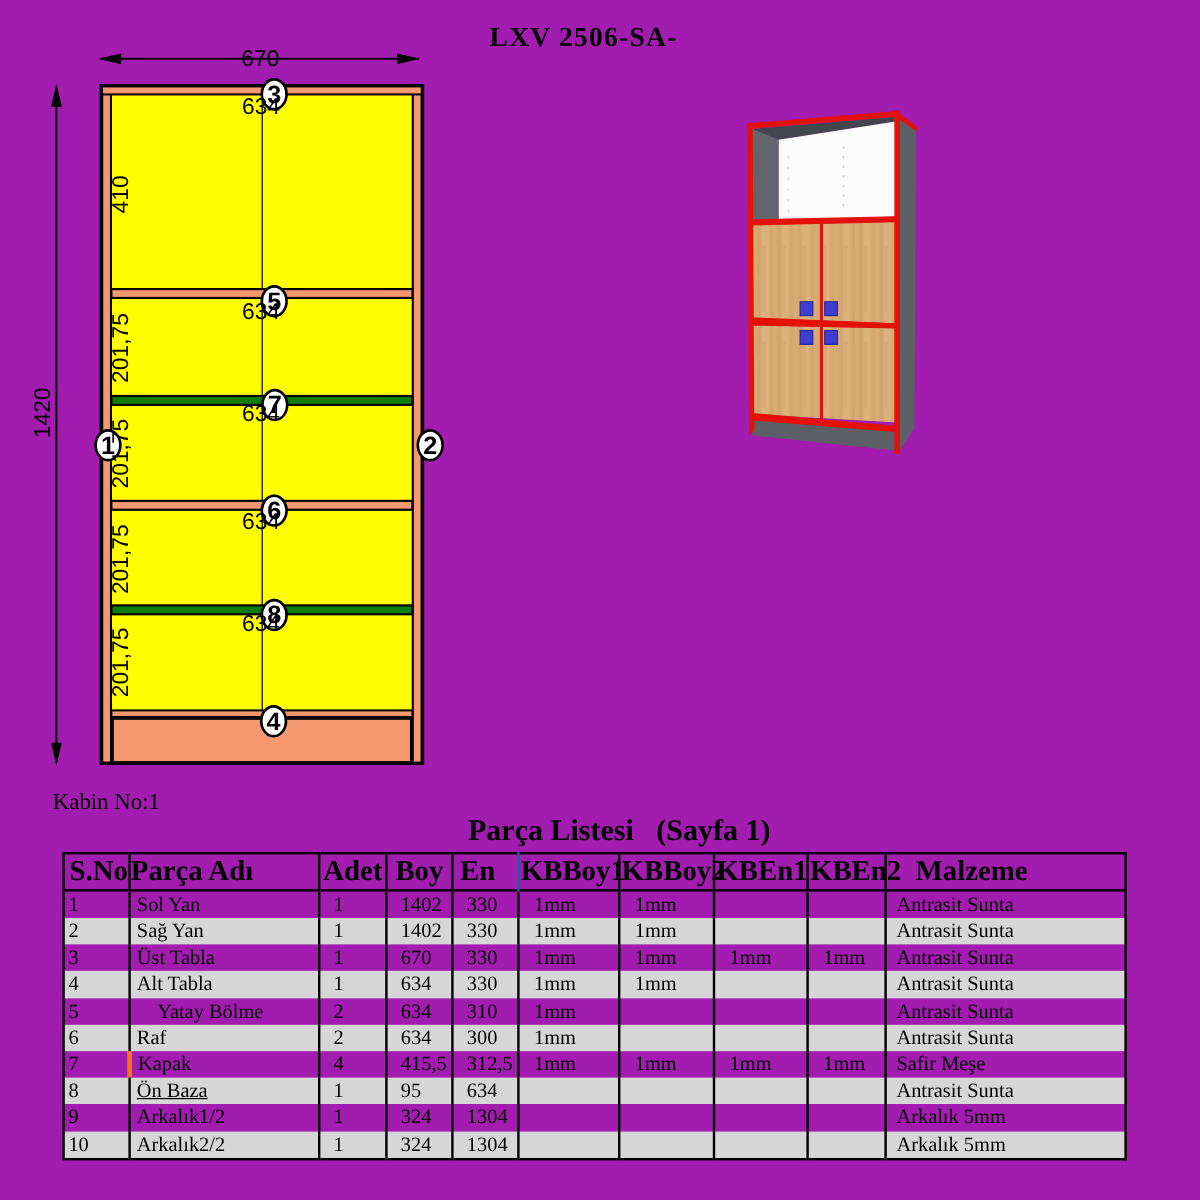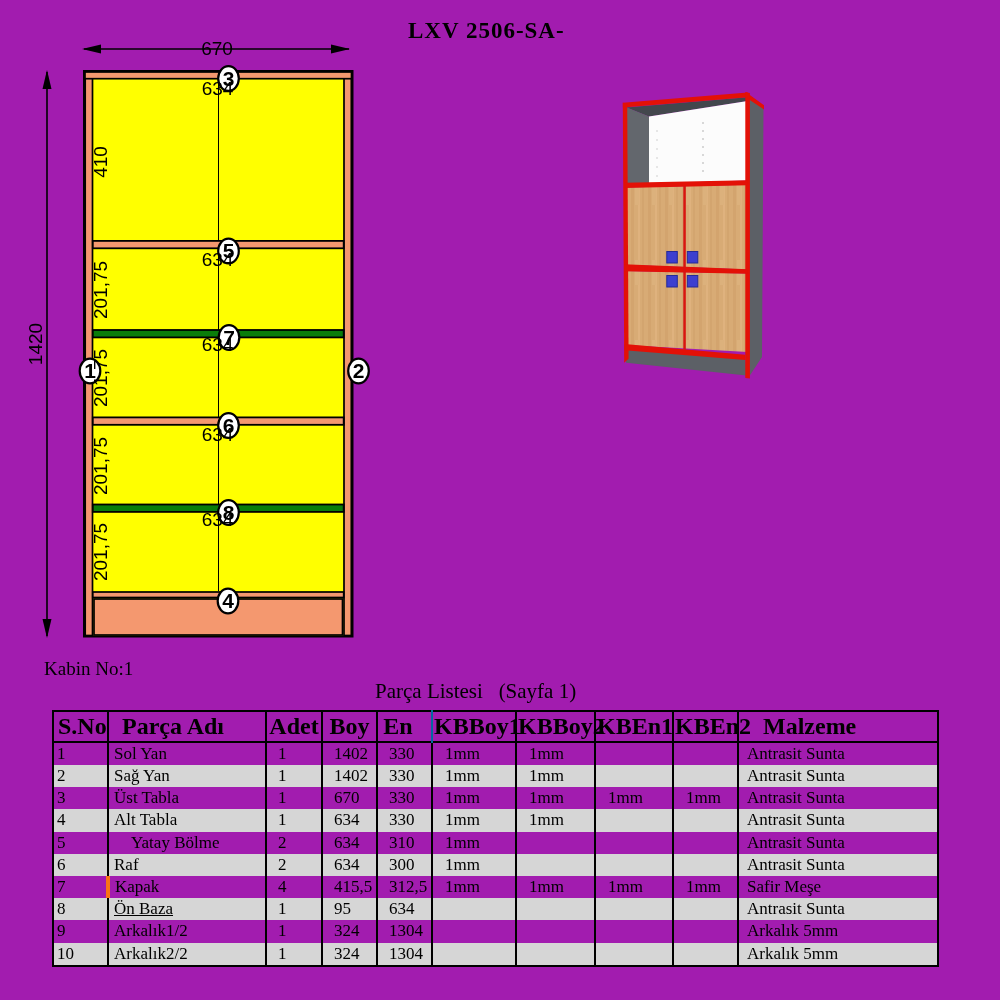--- a/index.html
+++ b/index.html
@@ -148,40 +148,40 @@
   <polygon points="683.3,186 685.8,186 685.8,350 683.3,349" fill="#d81510"></polygon>
 
   <rect x="666.8" y="251.5" width="10.5" height="11.5" fill="#3d3fd0" stroke="#262a96" stroke-width="1"></rect>
   <rect x="687.3" y="251.5" width="10.5" height="11.5" fill="#3d3fd0" stroke="#262a96" stroke-width="1"></rect>
   <rect x="666.8" y="275.5" width="10.5" height="11.5" fill="#3d3fd0" stroke="#262a96" stroke-width="1"></rect>
   <rect x="687.3" y="275.5" width="10.5" height="11.5" fill="#3d3fd0" stroke="#262a96" stroke-width="1"></rect>
 </svg>
 
 <div class="abs" style="left:44px;top:658px;font-size:19px;">Kabin No:1</div>
 
-<div class="abs" style="left:375px;top:679px;font-size:21px;font-weight:normal;">Parça Listesi&nbsp;&nbsp; (Sayfa 1)</div>
+<div class="abs" style="left:390px;top:679px;font-size:25px;font-weight:bold;">Parça Listesi&nbsp;&nbsp; (Sayfa 1)</div>
 
 <table class="abs" style="left:52px;top:710px;width:885px;height:247px;border:2px solid #000;font-size:17px;">
   <colgroup>
     <col style="width:55px">
         <col style="width:158px">
         <col style="width:56px">
         <col style="width:55px">
         <col style="width:55px">
         <col style="width:84px">
         <col style="width:79px">
         <col style="width:78px">
         <col style="width:65px">
         <col style="width:200px">
   </colgroup>
 
   <tbody>
         <tr style="height:24px;font-size:24px;font-weight:bold;border-bottom:2px solid #000;">
     <td style="border-left:2px solid #000;padding-left:4px;">S.No</td>
-    <td style="border-left:2px solid #000;padding-left:13px;">Parça Adı</td>
+    <td style="border-left:2px solid #000;padding-left:0;">Parça Adı</td>
     <td style="border-left:2px solid #000;text-align:center;">Adet</td>
     <td style="border-left:2px solid #000;text-align:center;">Boy</td>
     <td style="border-left:2px solid #000;text-align:center;padding-right:14px;">En</td>
     <td style="border-left:2px solid #0369a1;text-align:center;margin-left:20px;">KBBoy1</td>
     <td style="border-left:2px solid #000;text-align:center;">KBBoy2</td>
     <td style="border-left:2px solid #000;text-align:center;">KBEn1</td>
     <td style="border-left:2px solid #000;text-align:center;">KBEn2</td>
     <td style="border-left:2px solid #000;padding-left:24px;">Malzeme</td>
   </tr>
 

